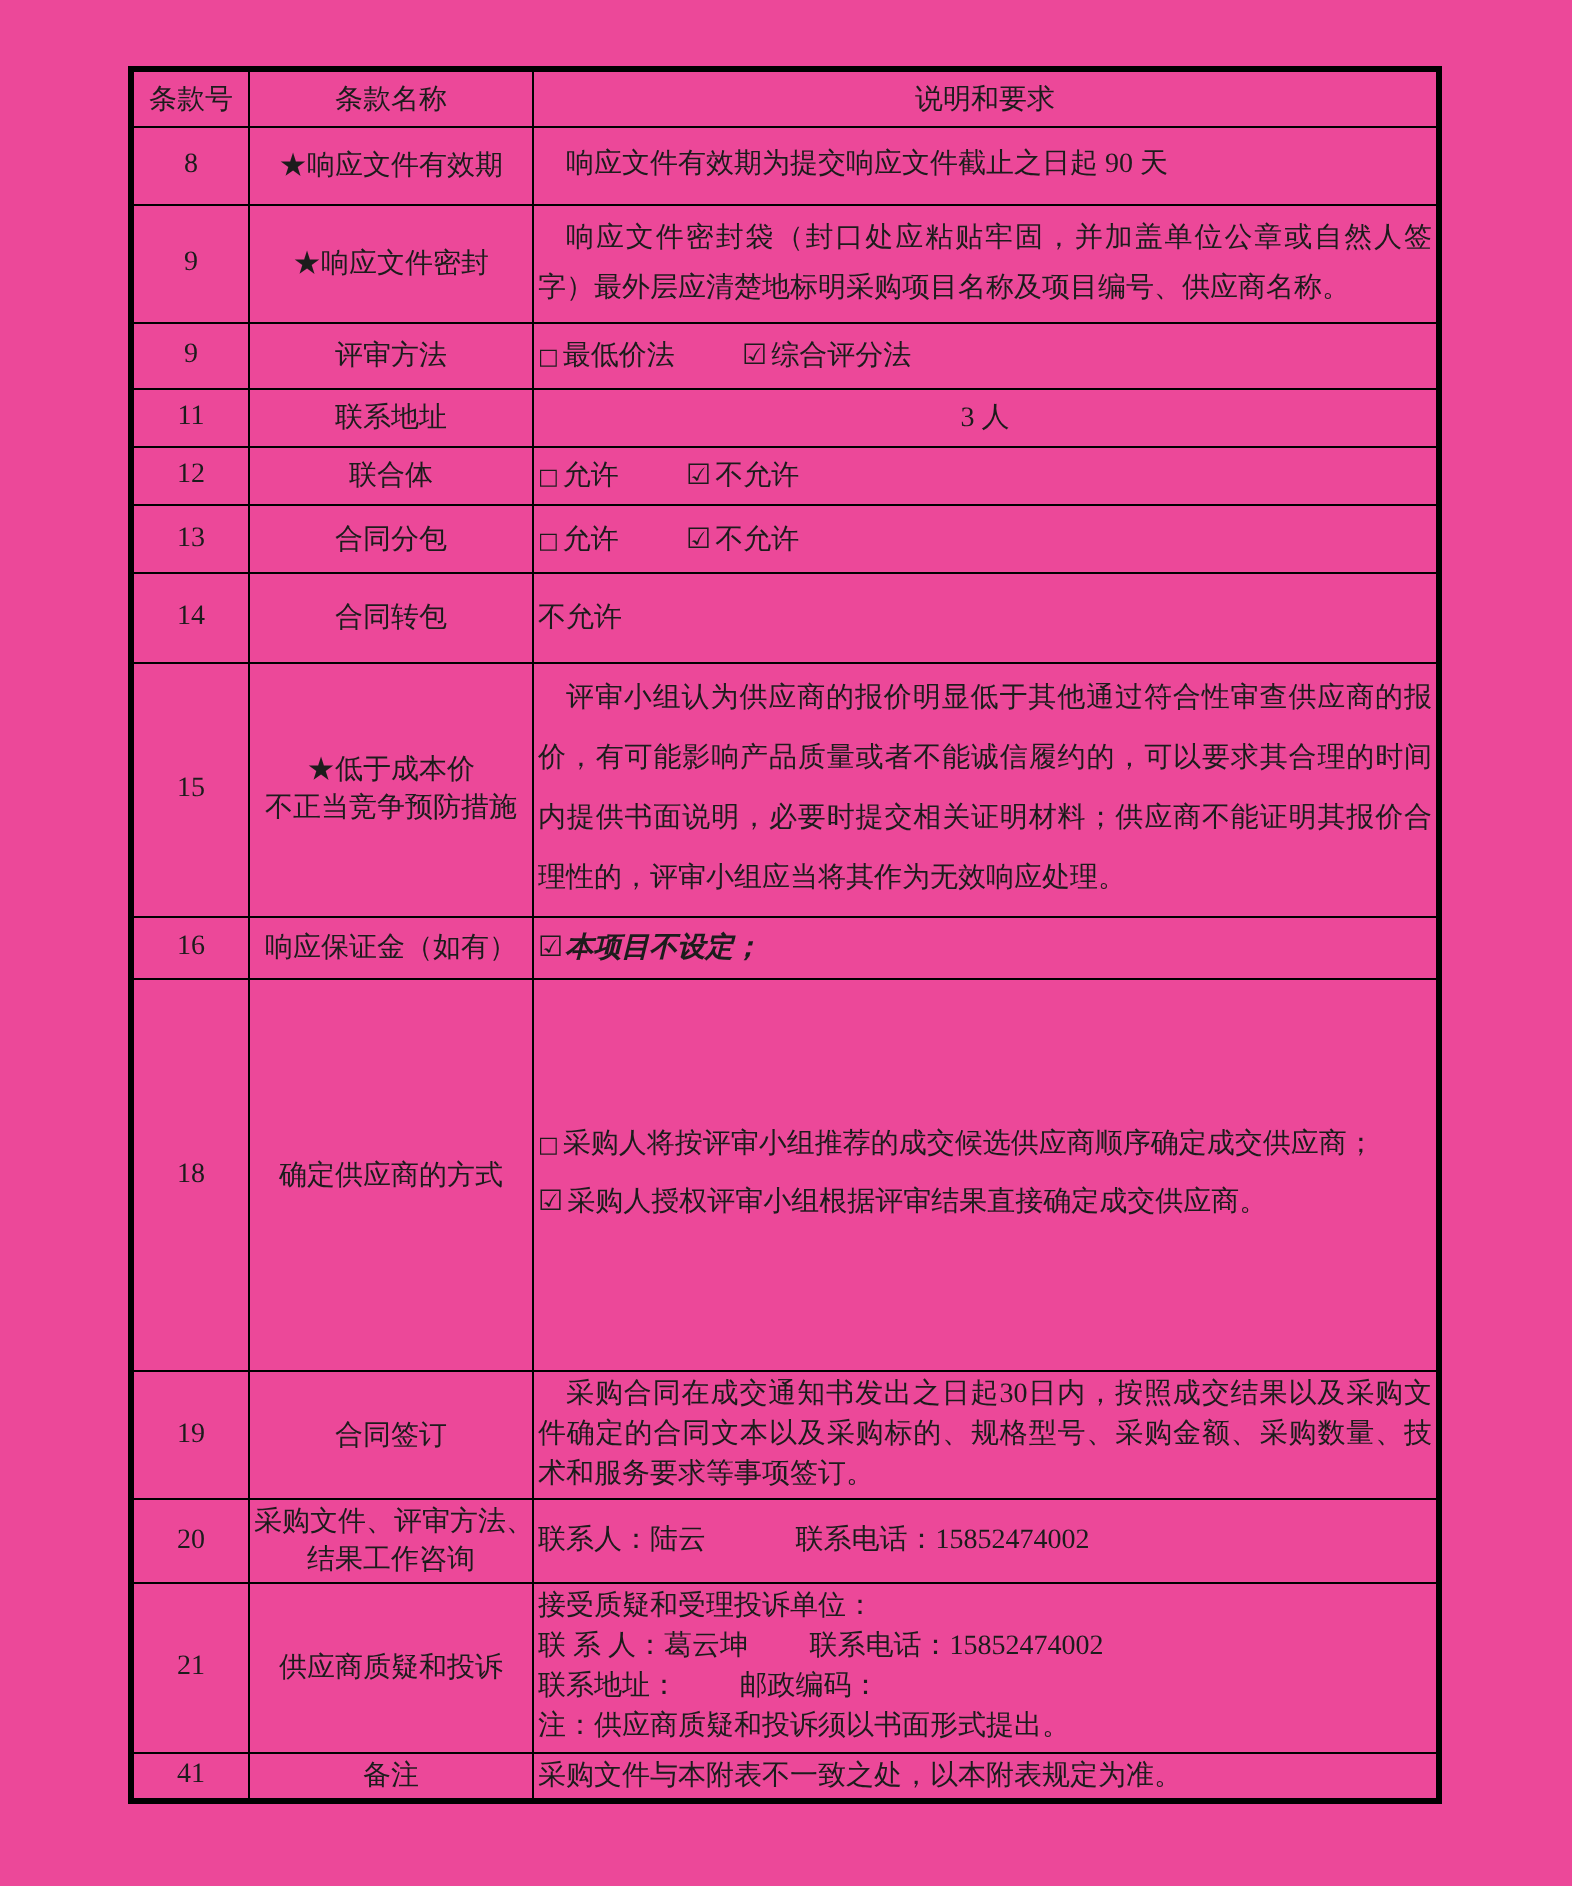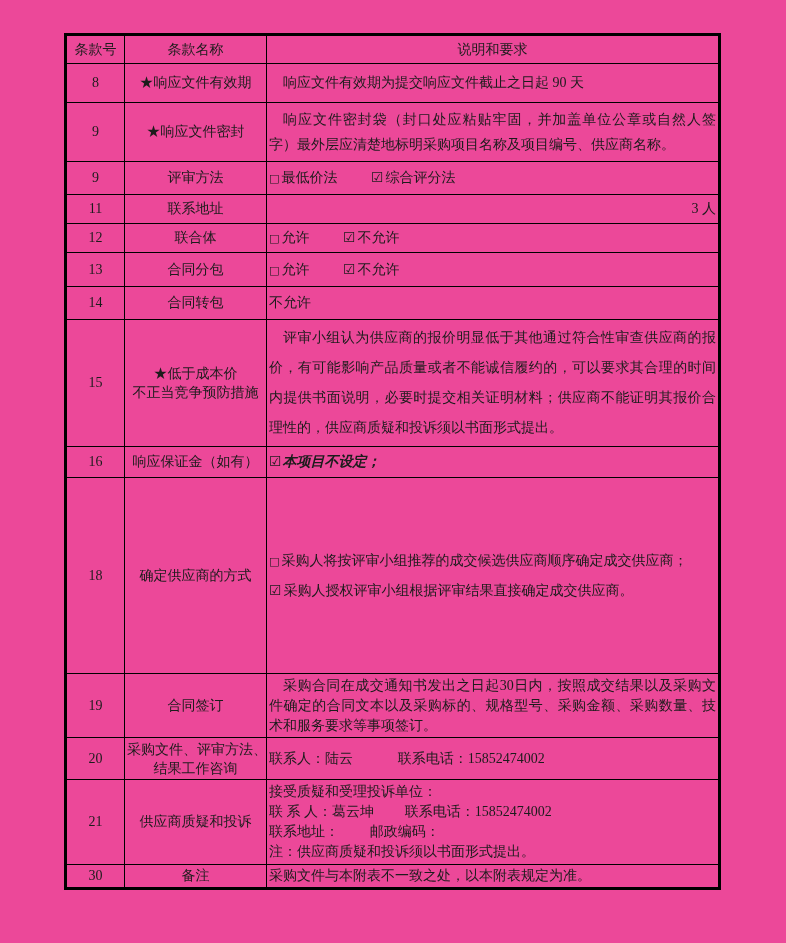--- a/index.html
+++ b/index.html
@@ -35,21 +35,21 @@
     overflow: hidden;
     padding: 1px 2px;
   }
   col.c-num  { width: 59px; }
   col.c-name { width: 142px; }
   col.c-desc { width: 453px; }
 
   .num  { text-align: center; }
   .name { text-align: center; padding: 1px 0; }
   .desc { text-align: left; padding: 1px 6px; }
-  .desc.center { text-align: right; }
+  .desc.center { text-align: center; }
 
   .para {
     text-align: justify;
     text-indent: 1em;
     line-height: 20px;
     margin: 0;
   }
   .lh25 { line-height: 25px; }
   .lh30 { line-height: 30px; }
 
@@ -133,34 +133,34 @@
     </tr>
 
     <tr style="height:34px">
       <td class="num">13</td>
       <td class="name">合同分包</td>
       <td class="desc opt-inline">
         <span class="opt"><span class="cb cb-u">□</span><span>允许</span></span><span class="opt"><span class="cb cb-c">☑</span><span>不允许</span></span>
       </td>
     </tr>
 
-    <tr style="height:33px">
+    <tr style="height:45px">
       <td class="num">14</td>
       <td class="name">合同转包</td>
       <td class="desc">不允许</td>
     </tr>
 
     <tr style="height:127px">
       <td class="num">15</td>
       <td class="name two-line">
         <div>★低于成本价</div>
         <div>不正当竞争预防措施</div>
       </td>
       <td class="desc">
-        <div class="para lh30">评审小组认为供应商的报价明显低于其他通过符合性审查供应商的报价，有可能影响产品质量或者不能诚信履约的，可以要求其合理的时间内提供书面说明，必要时提交相关证明材料；供应商不能证明其报价合理性的，供应商质疑和投诉须以书面形式提出。</div>
+        <div class="para lh30">评审小组认为供应商的报价明显低于其他通过符合性审查供应商的报价，有可能影响产品质量或者不能诚信履约的，可以要求其合理的时间内提供书面说明，必要时提交相关证明材料；供应商不能证明其报价合理性的，评审小组应当将其作为无效响应处理。</div>
       </td>
     </tr>
 
     <tr style="height:31px">
       <td class="num">16</td>
       <td class="name">响应保证金（如有）</td>
       <td class="desc">
         <span class="bold-line"><span class="cb">☑</span><span>本项目不设定；</span></span>
       </td>
     </tr>
@@ -199,19 +199,19 @@
       <td class="name">供应商质疑和投诉</td>
       <td class="desc">
         <div class="line">接受质疑和受理投诉单位：</div>
         <div class="line"><span>联 系 人：葛云坤</span><span class="gap-sm"></span><span>联系电话：15852474002</span></div>
         <div class="line"><span>联系地址：</span><span class="gap-sm"></span><span>邮政编码：</span></div>
         <div class="line">注：供应商质疑和投诉须以书面形式提出。</div>
       </td>
     </tr>
 
     <tr style="height:24px">
-      <td class="num">30</td>
+      <td class="num">41</td>
       <td class="name">备注</td>
       <td class="desc">采购文件与本附表不一致之处，以本附表规定为准。</td>
     </tr>
   </tbody>
     </table>
 </div>
 
 </body></html>

